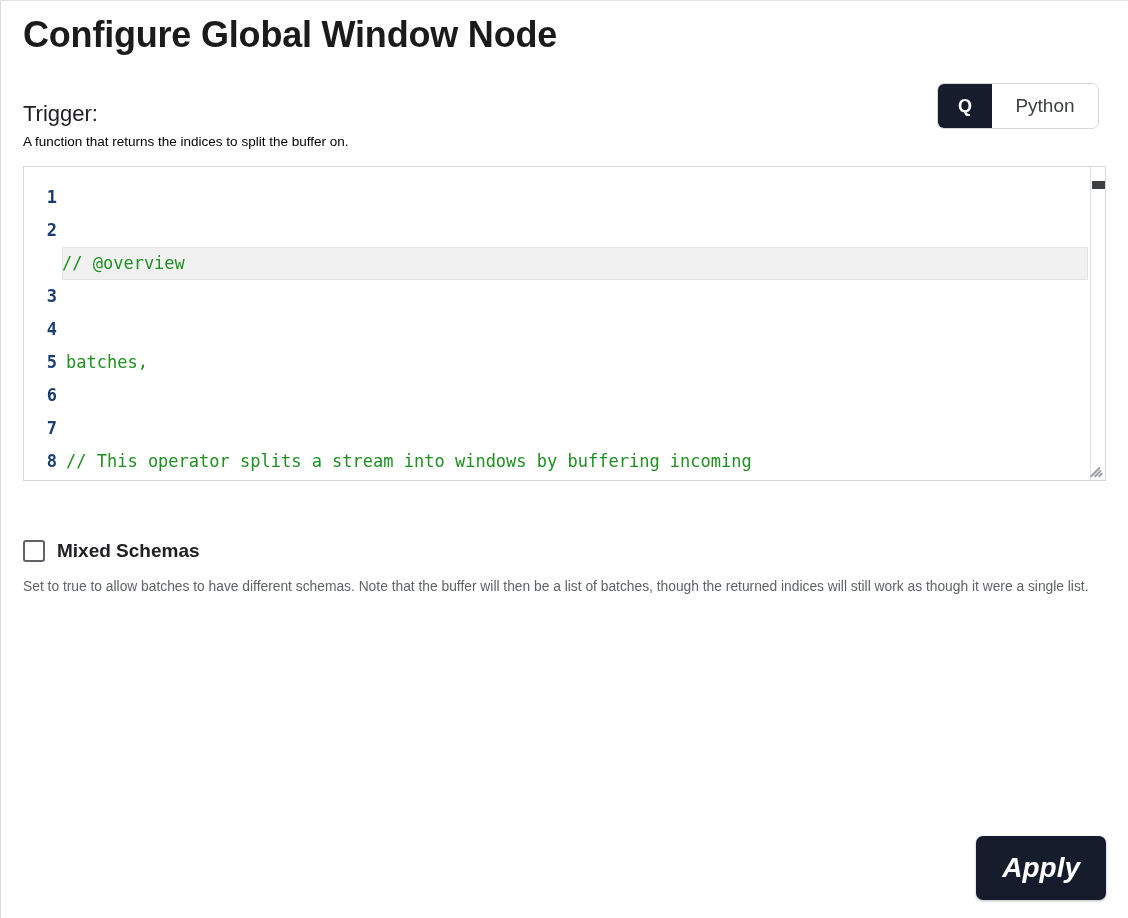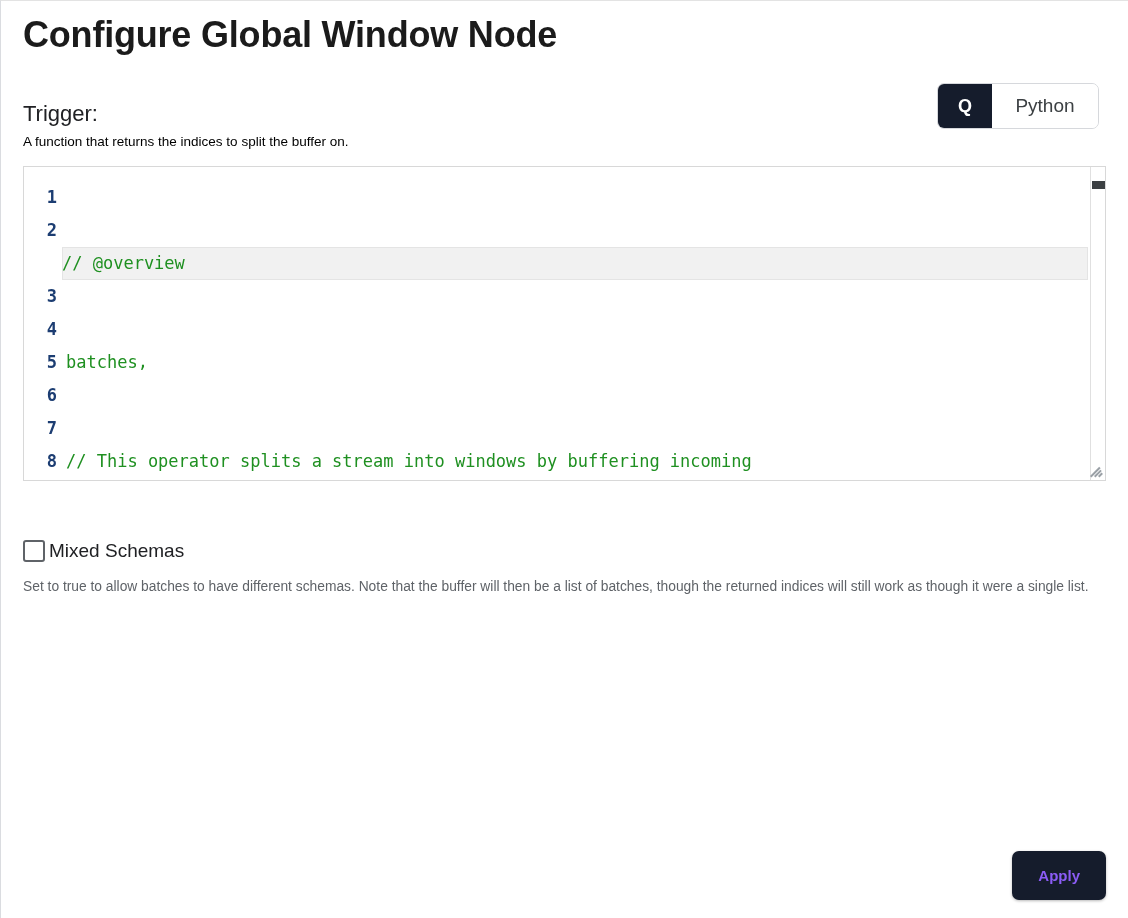--- a/index.html
+++ b/index.html
@@ -184,21 +184,22 @@
   }
   .resize-grip i:nth-child(1) { left: 2px;  bottom: 1px; width: 13px; }
   .resize-grip i:nth-child(2) { left: 6px;  bottom: 1px; width: 9px; }
   .resize-grip i:nth-child(3) { left: 10px; bottom: 1px; width: 5px; }
 
   
   .field { margin-top: 0; }
   .check-row {
     display: flex;
     align-items: center;
-    gap: 4px;
+    gap: 12px;
+    font-weight: bold;
   }
   .cbox {
     width: 22px;
     height: 22px;
     flex: 0 0 22px;
     box-sizing: border-box;
     border: 2px solid #5f6368;
     border-radius: 3px;
     background: #fff;
     cursor: pointer;
@@ -237,29 +238,30 @@
   .spacer-2 { height: 33px; }
 
   
   .apply-wrap {
     position: absolute;
     right: 22px;
     bottom: 18px;
   }
   .apply-btn {
     background: #151c2c;
-    color: #8b5cf6;
+    color: #ffffff;
     border: none;
     border-radius: 7px;
     font-family: "Liberation Sans", sans-serif;
-    font-size: 15px;
+    font-size: 28px;
     font-weight: bold;
     padding: 16px 26px;
     cursor: pointer;
     box-shadow: 0 1px 3px rgba(0,0,0,0.28);
+    font-style: italic;
   }
 </style>
 </head>
 <body>
 
 <div class="page">
 
   <h1 class="title">Configure Global Window Node</h1>
 
   <div class="trigger-row">

